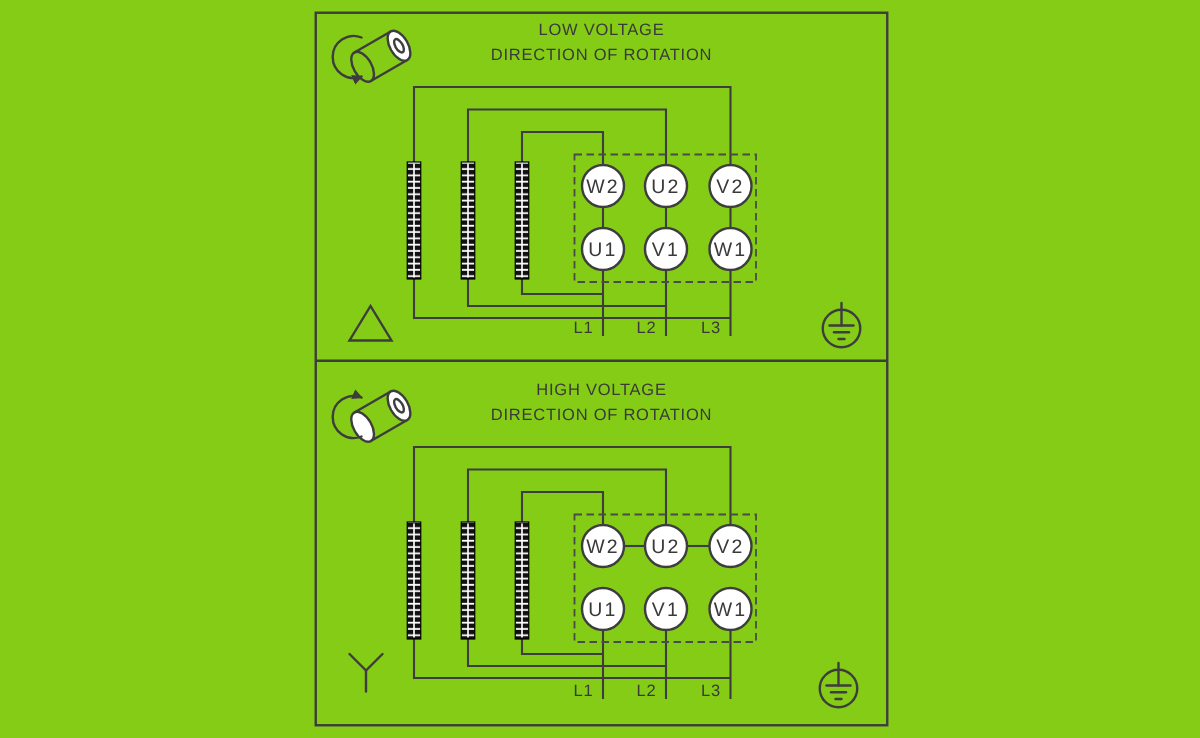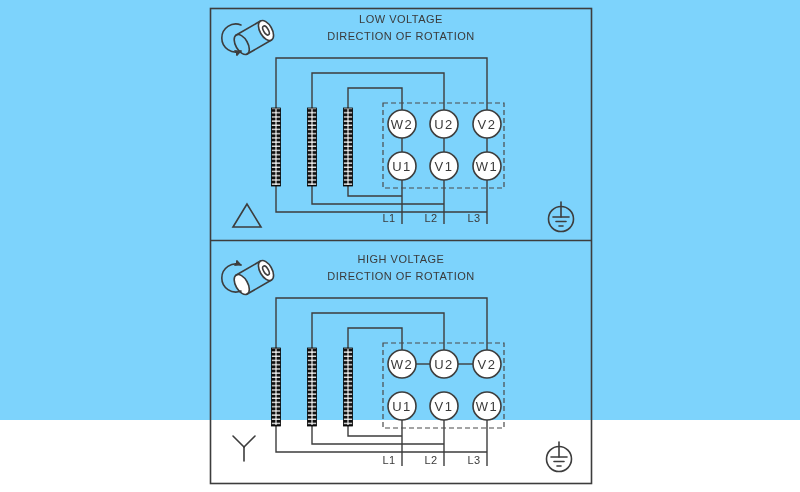--- a/index.html
+++ b/index.html
@@ -1,17 +1,17 @@
 <!DOCTYPE html>
 <html><head>
 <meta charset="utf-8">
 <style>
   html,body{margin:0;padding:0;background:#ffffff;}
   body{width:800px;height:492px;overflow:hidden;font-family:"Liberation Sans",sans-serif;}
-  .stage{position:relative;width:800px;height:420px;background:#7dd3fc;}
+  .stage{position:relative;width:800px;height:492px;background:#84cc16;}
   svg{display:block;}
   .title{font:11px "Liberation Sans",sans-serif;letter-spacing:.5px;fill:#3a3a3a;text-anchor:middle;}
   .tlabel{font:13px "Liberation Sans",sans-serif;letter-spacing:1.5px;fill:#3a3a3a;text-anchor:middle;}
   .llabel{font:11px "Liberation Sans",sans-serif;letter-spacing:.5px;fill:#3a3a3a;text-anchor:middle;}
   .wire{fill:none;stroke:#3d3d3d;stroke-width:1.4;}
   .thick{fill:none;stroke:#3d3d3d;stroke-width:1.6;}
   .dashbox{fill:none;stroke:#4a4a4a;stroke-width:1.2;stroke-dasharray:5 3;}
   .term{fill:#ffffff;stroke:#3d3d3d;stroke-width:1.6;}
   .sym{fill:none;stroke:#3d3d3d;stroke-width:1.6;stroke-linecap:round;}
 </style>

